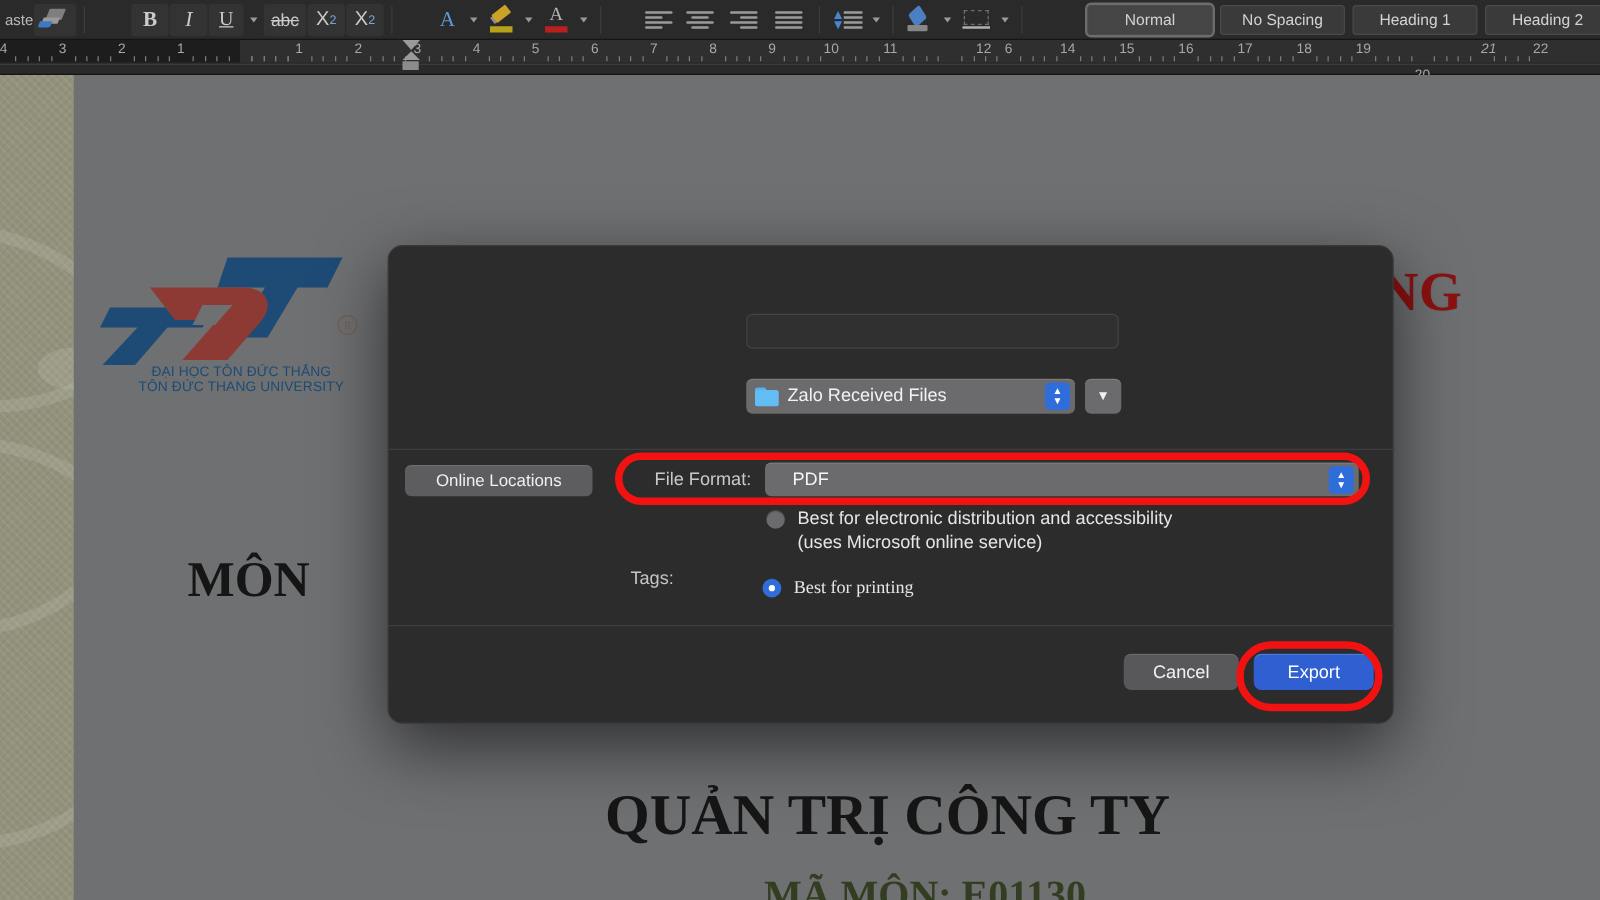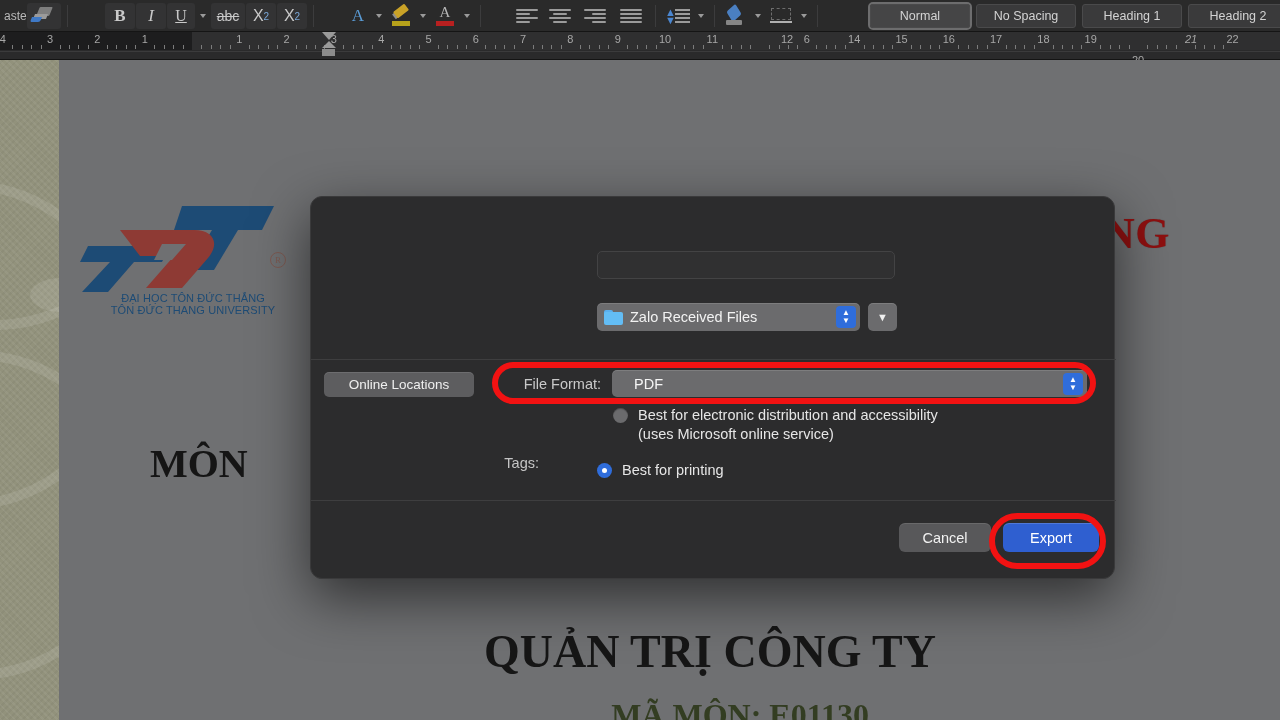--- a/index.html
+++ b/index.html
@@ -630,21 +630,21 @@
     <div style="position:absolute; left:13px; top:175px; width:150px; height:25px; background:#5d5d5f; border-radius:5px; display:flex; align-items:center; justify-content:center; color:#efefef; font-size:13.5px; box-shadow: inset 0 1px 0 rgba(255,255,255,0.10);">Online Locations</div>
 
     <div class="radio-row" style="left:302px; top:209px; width:450px;">
       <span class="radio off"></span>
       <span class="radio-text">
         <span>Best for electronic distribution and accessibility</span><br>
         <span>(uses Microsoft online service)</span>
       </span>
     </div>
 
-    <div class="radio-row" style="left:286px; top:264px;">
+    <div class="radio-row" style="left:299px; top:264px;font-family:Liberation Serif, serif;">
       <span class="radio on"></span>
       <span class="radio-text">Best for printing</span>
     </div>
 
     <div class="dlg-foot">
       <div class="btn-cancel">Cancel</div>
       <div class="btn-export">Export</div>
     </div>
   </div>
 

